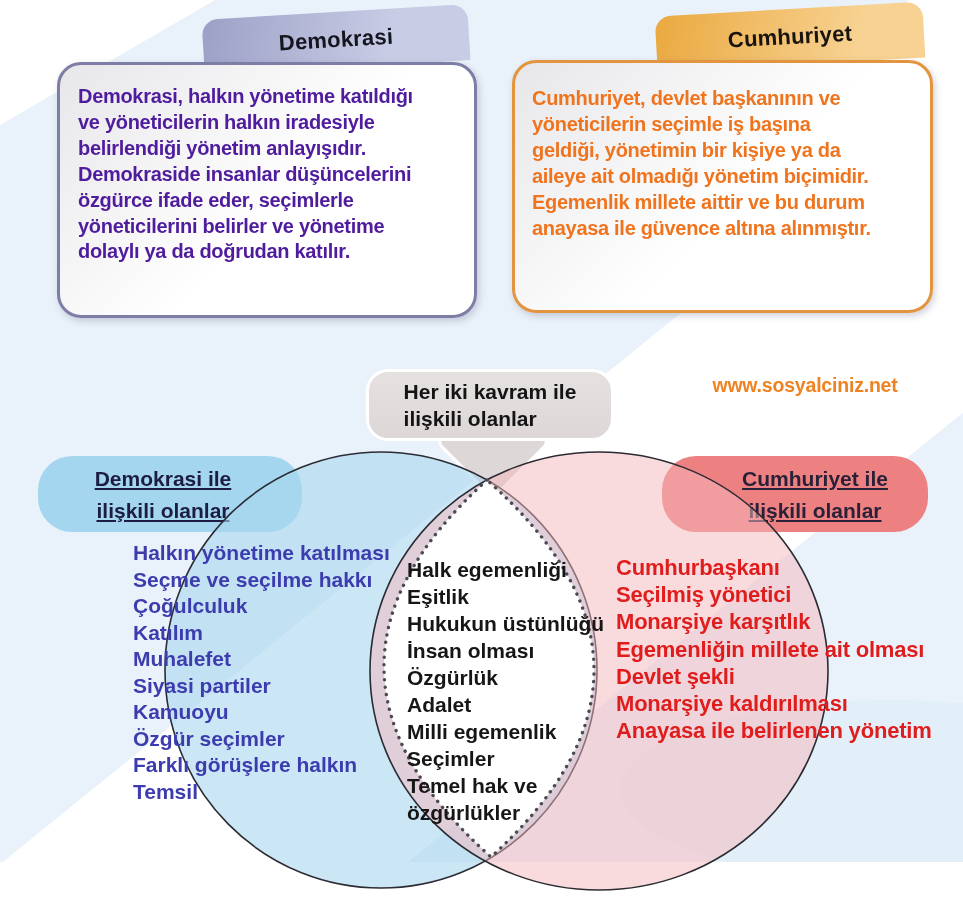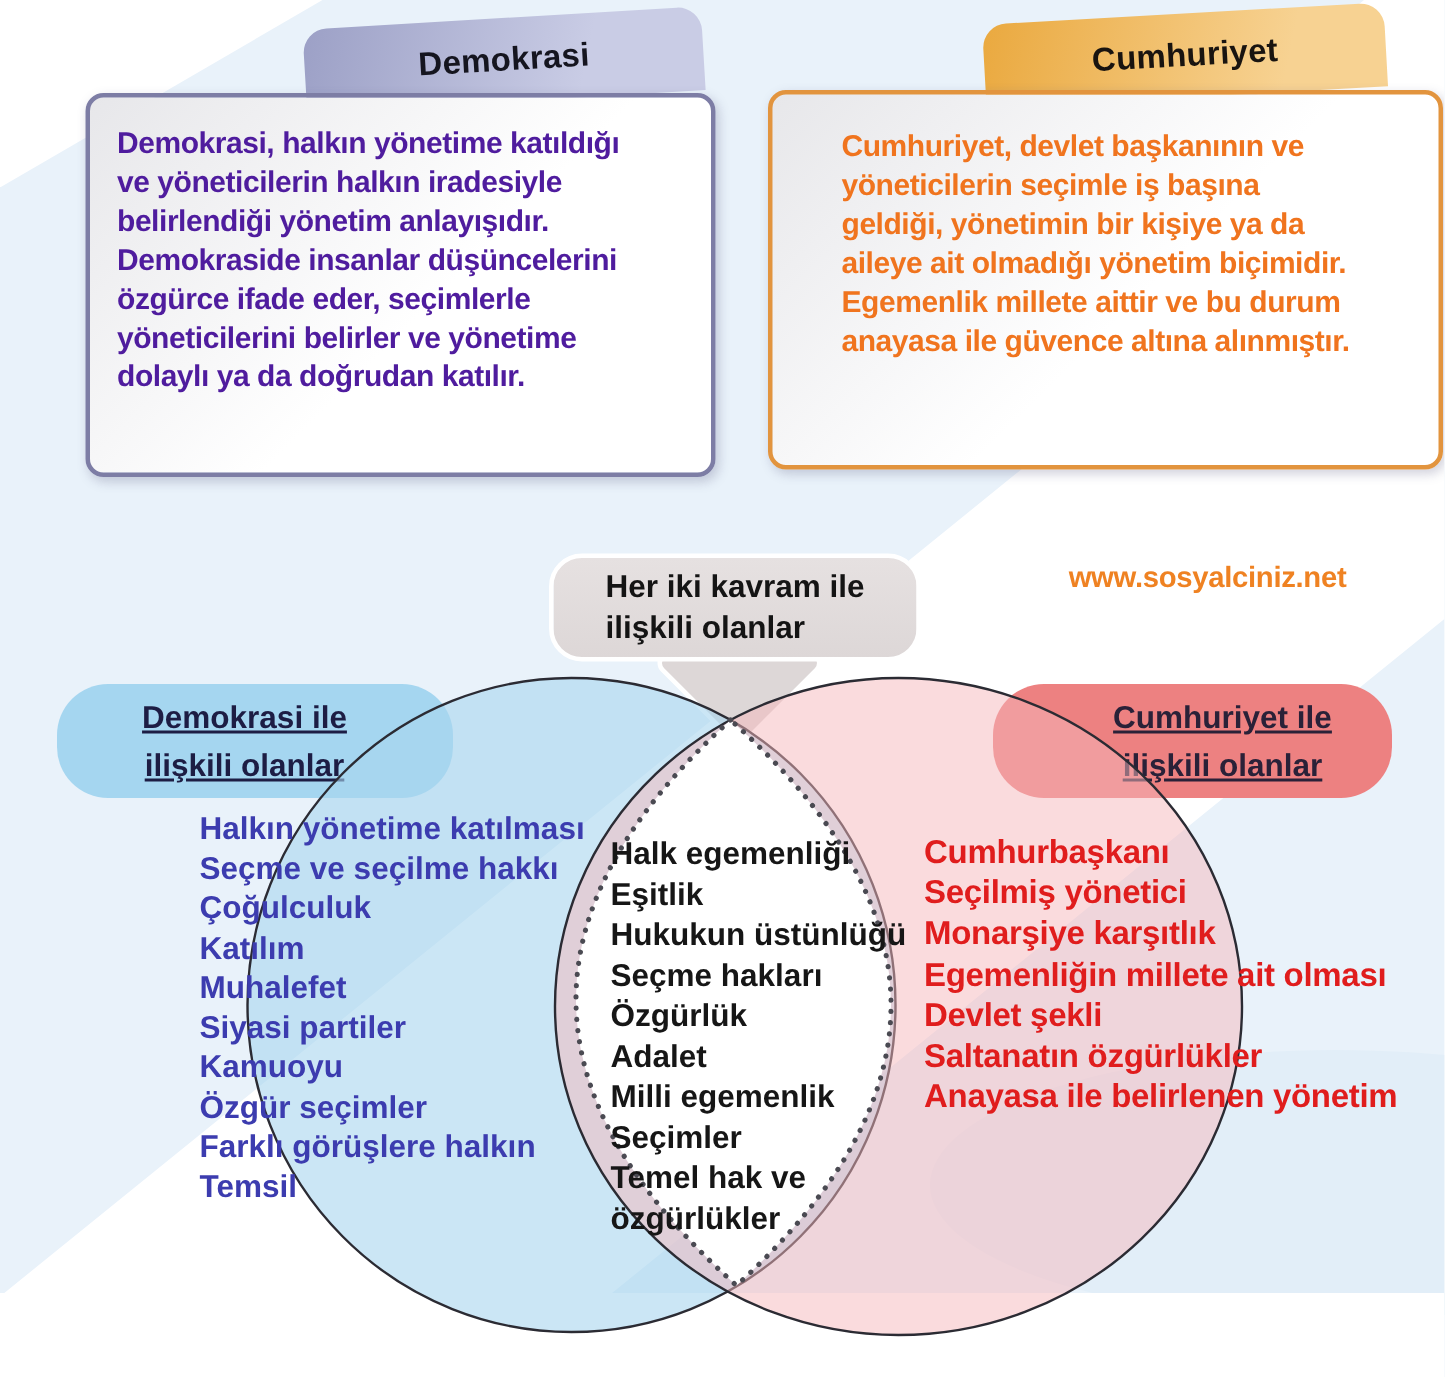--- a/index.html
+++ b/index.html
@@ -31,26 +31,26 @@
     color:#15151f;
   }
   .tab-cum{
     left:656px;top:9px;width:268px;transform:rotate(-3.2deg);
     background:linear-gradient(105deg,var(--cum_tab_dark,#eaa93f) 0%,var(--cum_tab_light,#f7d292) 75%);
     color:#191410;
   }
 
   
   .defbox{
-    position:absolute;border-radius:12px;z-index:2;
+    position:absolute;border-radius:24px;z-index:2;
     background:linear-gradient(135deg,var(--box_fill_edge,#e7e7ea) 0%,#ffffff 55%);
     box-shadow:2px 3px 7px rgba(90,90,130,.28);
   }
   .box-demo{left:57px;top:62px;width:414px;height:250px;border:3px solid var(--demo_border,#7d7da5);}
-  .box-cum{left:512px;top:60px;width:415px;height:247px;border:3px solid var(--cum_border,#e2943e);padding-left:29px;}
+  .box-cum{left:512px;top:60px;width:415px;height:247px;border:3px solid var(--cum_border,#e2943e);}
   .defbox p{
     margin:0;white-space:pre;font-size:20px;line-height:25.9px;letter-spacing:-.3px;
   }
   .box-demo p{padding:19px 0 0 18px;color:var(--demo_text,#4f1c9e);}
   .box-cum p{padding:23px 0 0 17px;color:var(--cum_text,#f0741e);}
 
   
   .bubble-tail{
     position:absolute;left:452px;top:401px;width:76px;height:76px;
     background:var(--bubble_gray,#ddd7d7);transform:rotate(45deg);border-radius:8px;
@@ -155,31 +155,31 @@
       <div class="list-line">Siyasi partiler</div>
       <div class="list-line">Kamuoyu</div>
       <div class="list-line">Özgür seçimler</div>
       <div class="list-line">Farklı görüşlere halkın</div>
       <div class="list-line">Temsil</div>
     </div>
   <div class="list list-center">
       <div class="list-line">Halk egemenliği</div>
       <div class="list-line">Eşitlik</div>
       <div class="list-line">Hukukun üstünlüğü</div>
-      <div class="list-line">Seçme hakları</div>
+      <div class="list-line">İnsan olması</div>
       <div class="list-line">Özgürlük</div>
       <div class="list-line">Adalet</div>
       <div class="list-line">Milli egemenlik</div>
       <div class="list-line">Seçimler</div>
       <div class="list-line">Temel hak ve
 özgürlükler</div>
     </div>
   <div class="list list-right">
       <div class="list-line">Cumhurbaşkanı</div>
       <div class="list-line">Seçilmiş yönetici</div>
       <div class="list-line">Monarşiye karşıtlık</div>
       <div class="list-line">Egemenliğin millete ait olması</div>
       <div class="list-line">Devlet şekli</div>
-      <div class="list-line">Saltanatın özgürlükler</div>
+      <div class="list-line">Monarşiye kaldırılması</div>
       <div class="list-line">Anayasa ile belirlenen yönetim</div>
     </div>
 
 </div>
 
 </body></html>

